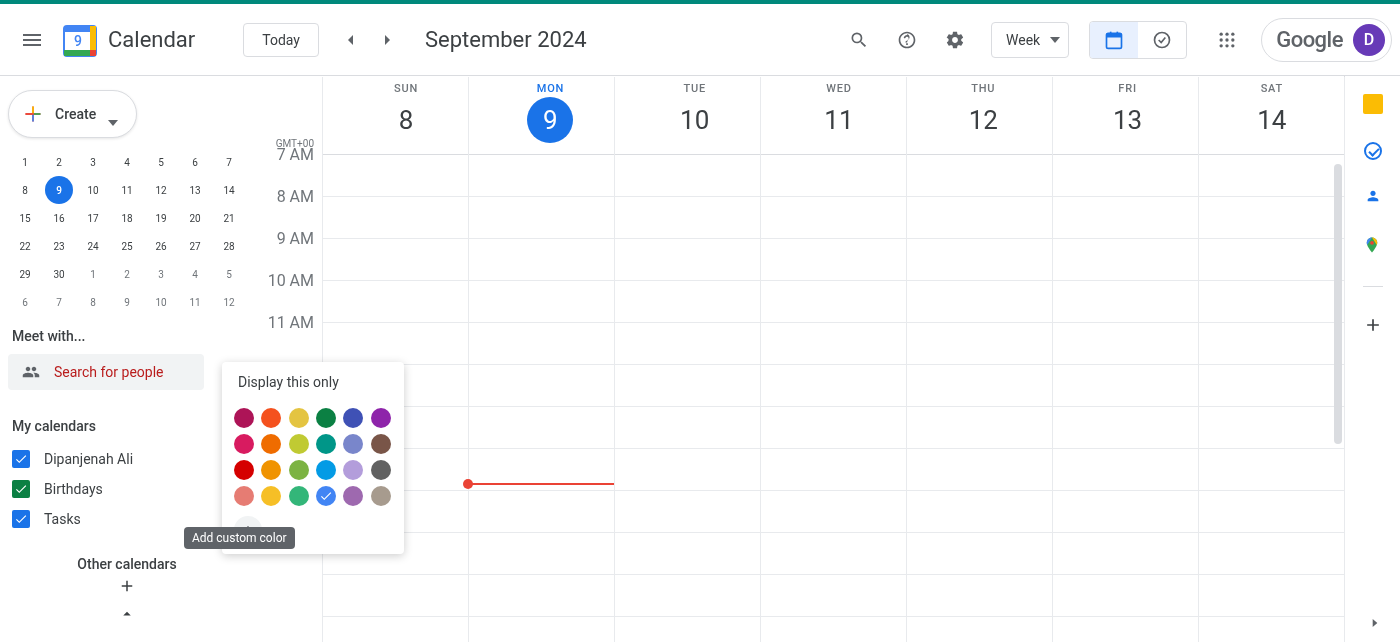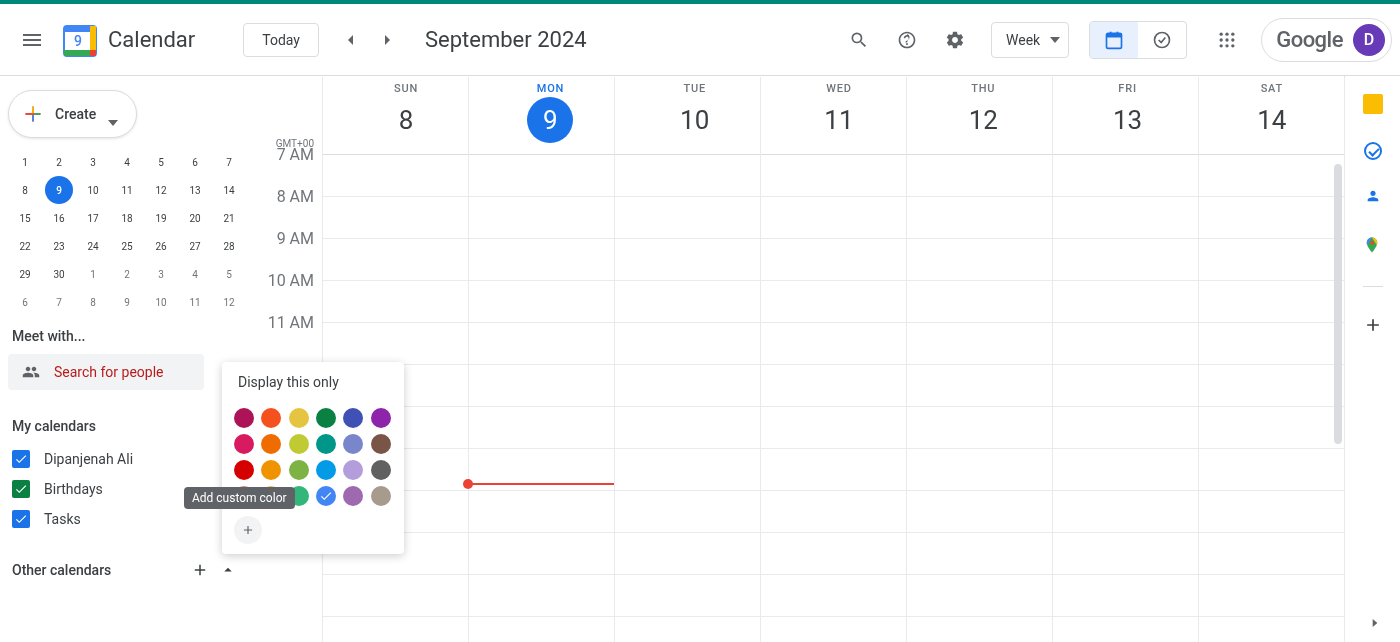--- a/index.html
+++ b/index.html
@@ -46,21 +46,21 @@
 .mini-cell.today { background: #1a73e8; color: #fff; font-weight: 500;}
 .meet-with { margin-top: 12px; font-size: 14px; font-weight: 500; color: #3c4043; padding-left: 4px;}
 .search-people { margin-top: 10px; display: flex; align-items: center; gap: 14px; padding: 0 14px; height: 36px; background: #f1f3f4; border-radius: 4px; cursor: text; width: 196px;}
 .search-people svg { width: 18px; height: 18px; fill: #5f6368; }
 .search-people span { font-size: 14px; color: #b91c1c; }
 .cal-section-title { margin-top: 28px; font-size: 14px; font-weight: 500; color: #3c4043; padding-left: 4px;}
 .cal-list { margin-top: 10px; }
 .cal-item { display: flex; align-items: center; gap: 14px; padding: 6px 4px; font-size: 14px; color: #3c4043; cursor: pointer;}
 .checkbox { width: 18px; height: 18px; border-radius: 2px; display: flex; align-items: center; justify-content: center; flex-shrink: 0;}
 .checkbox svg { width: 14px; height: 14px; fill: #fff; }
-.other-cals-head { margin-top: 22px; display: flex; align-items: center; padding-left: 4px;}
+.other-cals-head { margin-top: 22px; display: flex; align-items: center; padding-left: 4px; flex-direction: column;}
 .other-cals-head .title { font-size: 14px; font-weight: 500; color: #3c4043; flex: 1;}
 .other-cals-head .act { width: 28px; height: 28px; display: flex; align-items: center; justify-content: center; cursor: pointer; border-radius: 50%;}
 .other-cals-head .act svg { width: 18px; height: 18px; fill: #3c4043; }
 .grid-area { flex: 1; display: flex; position: relative; border-left: 0;}
 .time-col { width: 66px; flex-shrink: 0; position: relative;}
 .tz-label { position: absolute; top: 62px; right: 8px; font-size: 10px; color: #70757a;}
 .time-label { position: absolute; right: 8px; font-size: 16px; color: #70757a; transform: translateY(-50%);}
 .days-wrap { flex: 1; display: flex; flex-direction: column; position: relative;}
 .day-headers { display: flex; height: 78px; padding-left: 12px; }
 .day-head { flex: 1; display: flex; flex-direction: column; align-items: center; padding-top: 6px;}
@@ -88,21 +88,21 @@
 .side-add svg { fill: #3c4043; }
 .side-collapse { position: absolute; bottom: 8px; right: 18px; cursor: pointer;}
 .side-collapse svg { width: 14px; height: 14px; fill: #5f6368;}
 .popover { position: absolute; width: 182px; background: #fff; border-radius: 4px; box-shadow: 0 2px 10px rgba(0,0,0,.2); z-index: 50; padding-bottom: 10px;}
 .popover-item { padding: 12px 16px; font-size: 14px; color: #3c4043; cursor: pointer;}
 .color-grid { display: grid; grid-template-columns: repeat(6, 1fr); gap: 6px; padding: 0 12px; margin-top: 6px;}
 .color-dot { width: 20px; height: 20px; border-radius: 50%; cursor: pointer; display: flex; align-items: center; justify-content: center;}
 .color-dot svg { width: 14px; height: 14px; fill: #fff;}
 .add-color-btn { width: 28px; height: 28px; border-radius: 50%; background: #f1f3f4; display: flex; align-items: center; justify-content: center; margin: 10px 0 0 12px; cursor: pointer;}
 .add-color-btn svg { width: 14px; height: 14px; fill: #5f6368;}
-.tooltip { position: absolute; background: #5f6368; color: #fff; font-size: 12px; padding: 4px 8px; border-radius: 4px; z-index: 60; white-space: nowrap;}
+.tooltip { position: absolute; background: #5f6368; color: #fff; font-size: 12px; padding: 4px 8px; border-radius: 4px; z-index: 60; white-space: nowrap; margin-top: 40px;}
 </style>
 </head>
 <body>
 
 <div class="teal-bar"></div>
 
 <div class="header">
   <div class="menu-btn">
     <div class="hamburger">
         <span></span>

